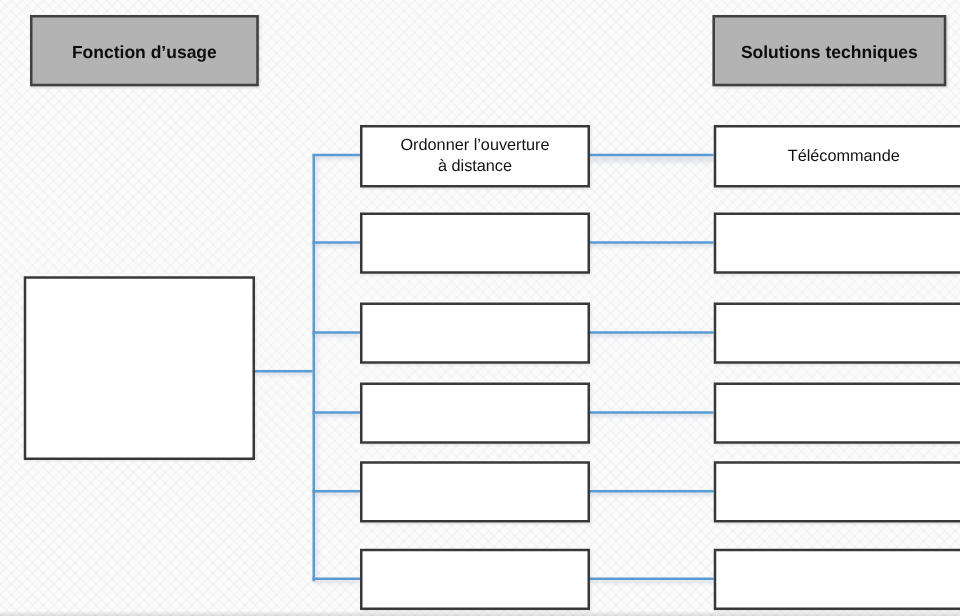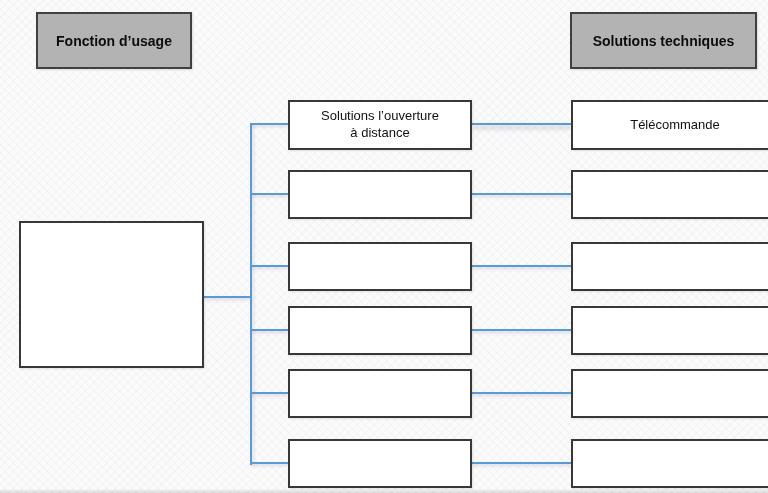--- a/index.html
+++ b/index.html
@@ -28,21 +28,21 @@
     border: 2px solid #404040;
     display: flex;
     align-items: center;
     justify-content: center;
     font-size: 14px;
     font-weight: bold;
     color: #0c0c0c;
     text-align: center;
     box-shadow: 1px 1px 2px rgba(0,0,0,0.12);
   }
-  .header-1 { left: 36px;  width: 156px; }
+  .header-1 { left: 24px;  width: 183px; }
   .header-2 { left: 288px; width: 180px; }
   .header-3 { left: 570px; width: 187px; }
 
   
   .box {
     position: absolute;
     box-sizing: border-box;
     background: #ffffff;
     border: 2px solid #383838;
     display: flex;
@@ -121,21 +121,21 @@
 
   <div class="connector h sol-link strong cy-0"></div>
   <div class="connector h sol-link cy-1"></div>
   <div class="connector h sol-link cy-2"></div>
   <div class="connector h sol-link cy-3"></div>
   <div class="connector h sol-link cy-4"></div>
   <div class="connector h sol-link cy-5"></div>
 
   <div class="box usage-box"></div>
 
-  <div class="box fn-box row-0">Solutions l’ouverture
+  <div class="box fn-box row-0">Ordonner l’ouverture
 à distance</div>
   <div class="box fn-box row-1"></div>
   <div class="box fn-box row-2"></div>
   <div class="box fn-box row-3"></div>
   <div class="box fn-box row-4"></div>
   <div class="box fn-box row-5"></div>
 
   <div class="box sol-box row-0">Télécommande</div>
   <div class="box sol-box row-1"></div>
   <div class="box sol-box row-2"></div>

